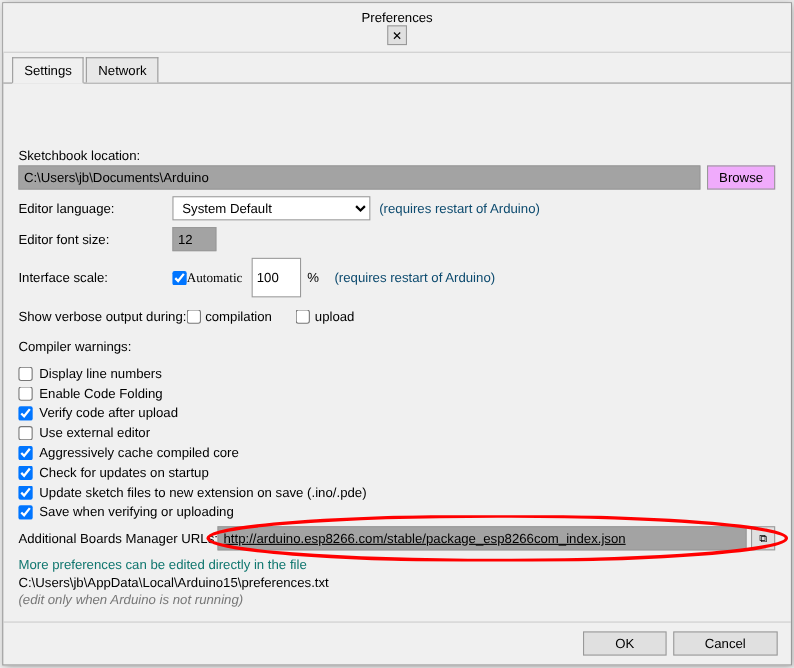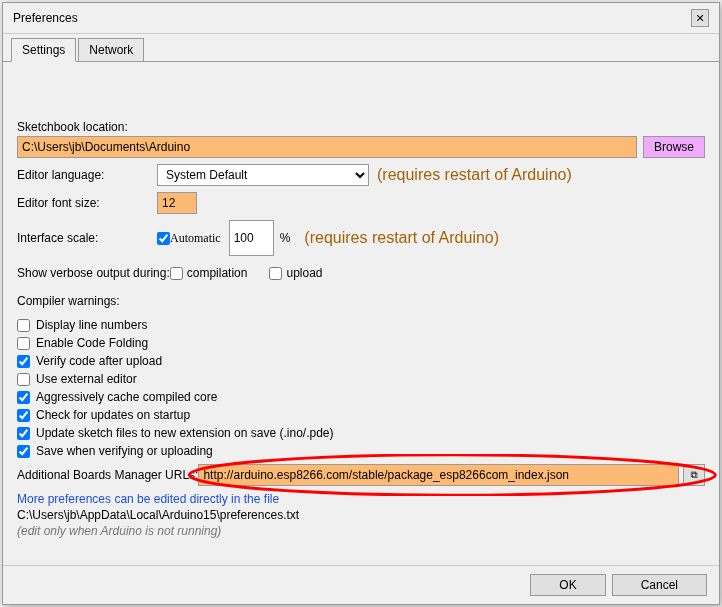--- a/index.html
+++ b/index.html
@@ -23,20 +23,21 @@
       display: flex;
       flex-direction: column;
     }
     .title-bar {
       background: #f0f0f0;
       padding: 6px 10px;
       display: flex;
       justify-content: space-between;
       align-items: center;
       border-bottom: 1px solid #ccc;
+      flex-direction: column;
     }
     .title-bar-text {
       font-size: 12px;
       font-weight: normal;
     }
     .close-btn {
       width: 18px;
       height: 18px;
       background: #e0e0e0;
       border: 1px solid #999;
@@ -87,21 +88,21 @@
       margin-bottom: 2px;
       margin-top: 48px;
     }
     .sketchbook-input-row {
       display: flex;
       align-items: center;
       width: 100%;
     }
     .text-input {
       border: 1px solid #999;
-      background: #fdba74;
+      background: #a3a3a3;
       padding: 2px 4px;
       font-size: 12px;
       height: 22px;
     }
     .sketchbook-input {
       flex: 1;
       height: 22px;
     }
     .browse-btn {
       margin-left: 6px;
@@ -113,22 +114,22 @@
       height: 22px;
     }
     .select-input {
       border: 1px solid #999;
       background: #fff;
       font-size: 12px;
       height: 22px;
       padding: 1px 4px;
     }
     .hint-text {
-      font-size: 16px;
-      color: #a16207;
+      font-size: 12px;
+      color: #0c4a6e;
       margin-left: 8px;
     }
     .font-input {
       width: 40px;
     }
     .checkbox-row {
       display: flex;
       align-items: center;
       margin-bottom: 4px;
     }
@@ -166,36 +167,37 @@
       margin-bottom: 6px;
       position: relative;
     }
     .boards-manager-label {
       min-width: 180px;
       font-size: 12px;
     }
     .boards-url-input {
       flex: 1;
       height: 22px;
+      text-decoration: underline;
     }
     .copy-btn {
       margin-left: 4px;
       width: 22px;
       height: 22px;
       background: #e0e0e0;
       border: 1px solid #999;
       cursor: pointer;
       display: flex;
       align-items: center;
       justify-content: center;
       font-size: 10px;
     }
     .footer-text {
       font-size: 12px;
-      color: #1d4ed8;
+      color: #0f766e;
       margin-bottom: 2px;
     }
     .footer-path {
       font-size: 12px;
       color: #000;
       margin-bottom: 2px;
     }
     .footer-italic {
       font-size: 12px;
       color: #777;
@@ -248,21 +250,21 @@
   <div class="content">
 
     <div class="sketchbook-label">Sketchbook location:</div>
     <div class="sketchbook-input-row" style="margin-bottom:6px;">
       <input type="text" class="text-input sketchbook-input" value="C:\Users\jb\Documents\Arduino" style="">
       <button class="browse-btn">Browse</button>
     </div>
 
     <div class="row">
       <span class="label">Editor language:</span>
-      <select class="select-input" style="width:212px;">
+      <select class="select-input" style="width:180px;">
         <option>System Default</option>
       </select>
       <span class="hint-text">(requires restart of Arduino)</span>
     </div>
 
     <div class="row">
       <span class="label">Editor font size:</span>
       <input type="text" class="text-input font-input" value="12" style="">
     </div>
 

